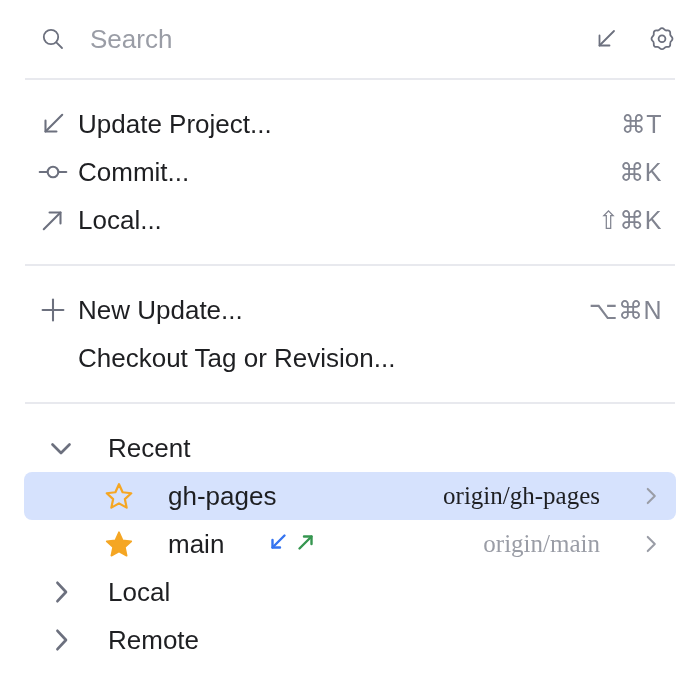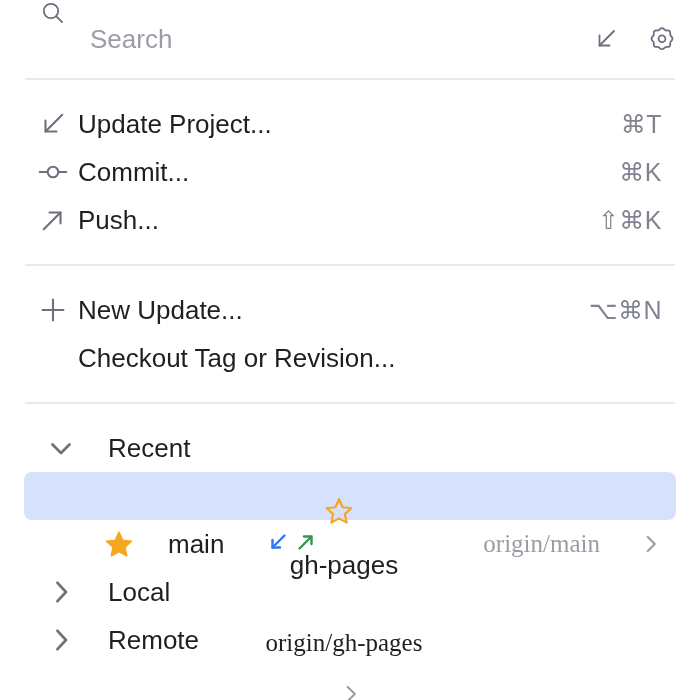--- a/index.html
+++ b/index.html
@@ -17,20 +17,21 @@
     width: 700px;
     height: 700px;
     background: #ffffff;
     overflow: hidden;
   }
 
   
   .search-bar {
     height: 78px;
     display: flex;
+    align-items: center;
     padding: 0 24px 0 40px;
   }
   .search-icon {
     flex: 0 0 auto;
     width: 26px;
     height: 26px;
     color: #6c707e;
     margin-right: 24px;
   }
   .search-field {
@@ -109,21 +110,21 @@
     position: relative;
     display: flex;
     align-items: center;
     height: 48px;
     margin: 0 24px;
     padding: 0 12px 0 0;
     border-radius: 8px;
     cursor: default;
     gap: 24px;
   }
-  .tree-row.selected { background: #d6e2fd; flex-direction: column; }
+  .tree-row.selected { background: #d6e2fd; }
 
   .twisty {
     flex: 0 0 auto;
     width: 34px;
     height: 34px;
     display: flex;
     align-items: center;
     justify-content: center;
     color: #6c707e;
     margin-left: 20px;
@@ -239,21 +240,21 @@
       <span class="shortcut">⌘K</span>
     </div>
 
     <div class="row">
       <span class="lead">
         <svg viewBox="0 0 26 26" fill="none" stroke="currentColor" stroke-width="1.8" stroke-linecap="round" stroke-linejoin="round">
           <path d="M5 21 L19.5 6.5"></path>
           <path d="M10 6.5 L19.5 6.5 L19.5 16"></path>
         </svg>
       </span>
-      <span class="label">Push...</span>
+      <span class="label">Local...</span>
       <span class="spacer"></span>
       <span class="shortcut">⇧⌘K</span>
     </div>
 
   </div>
 
   <div class="sep"></div>
 
   <div class="section">
 

